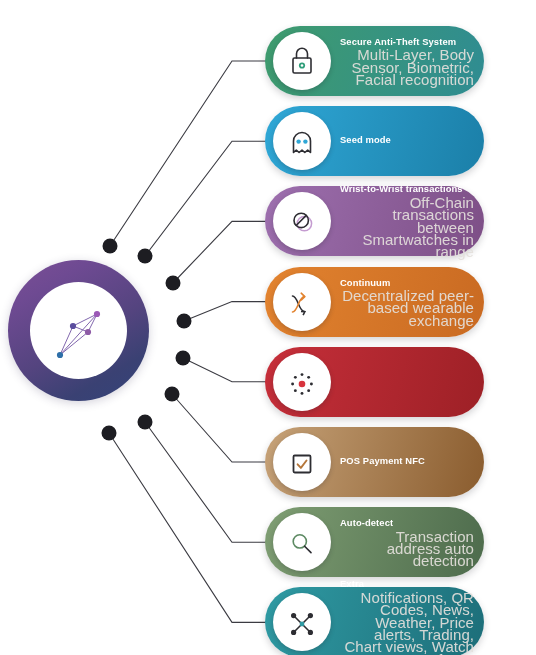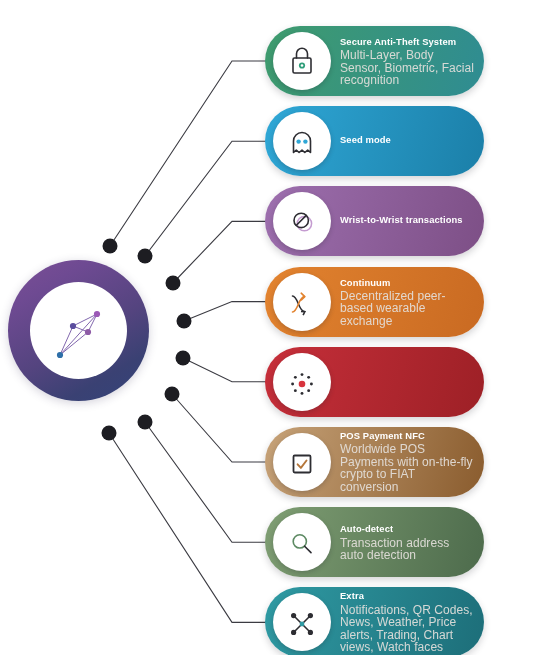--- a/index.html
+++ b/index.html
@@ -36,22 +36,22 @@
   }
   .badge-glyph{position:absolute;left:0;top:0;width:58px;height:58px;}
   .card-text{
     position:absolute;left:75px;right:10px;top:50%;transform:translateY(-50%);
   }
   .card-title{
     font-size:9.4px;font-weight:bold;color:#ffffff;line-height:12.4px;
     letter-spacing:.1px;margin:0 0 1px 0;
   }
   .card-desc{
-    font-size:12px;font-weight:normal;color:#e4e0dc;line-height:12.4px;
-    letter-spacing:.05px;margin:0;opacity:.92;
+    font-size:15px;font-weight:normal;color:#e4e0dc;line-height:12.4px;
+    letter-spacing:.05px;margin:0;opacity:.92;text-align:right;
   }
 
   
 </style>
 </head>
 <body>
 
 <div id="stage">
 
   <svg id="connectors" viewBox="0 0 536 655" width="536" height="655">
@@ -121,20 +121,21 @@
       <div class="card" style="top: 173.4px; background: linear-gradient(105deg, rgb(157, 111, 174) 0%, rgb(125, 79, 134) 100%);">
         <div class="card-badge">
           <svg class="badge-glyph" viewBox="0 0 58 58">
             <circle cx="31.4" cy="31.6" r="7.2" stroke="#b07ac0" fill="none" stroke-width="1.5" opacity=".75"></circle>
             <circle cx="28.2" cy="28.4" r="7.2" stroke="#2d2d32" fill="none" stroke-width="1.6" stroke-linecap="round" stroke-linejoin="round"></circle>
             <line x1="23.4" y1="33.2" x2="33.0" y2="23.6" stroke="#2d2d32" fill="none" stroke-width="1.6" stroke-linecap="round" stroke-linejoin="round"></line>
           </svg>
         </div>
         <div class="card-text">
           <div class="card-title">Wrist-to-Wrist transactions</div>
+          <div class="card-desc">Off-Chain transactions between Smartwatches in range</div>
         </div>
       </div>
       <div class="card" style="top: 253.6px; background: linear-gradient(105deg, rgb(226, 131, 47) 0%, rgb(201, 106, 34) 100%);">
         <div class="card-badge">
           <svg class="badge-glyph" viewBox="0 0 58 58">
             <path d="M19.5 23 C25 23 25.5 38.5 31.5 38.5" stroke="#2d2d32" fill="none" stroke-width="1.6" stroke-linecap="round" stroke-linejoin="round"></path>
             <path d="M28 38.5 l3.8 0.3 -1.7 3.4" stroke="#2d2d32" fill="none" stroke-width="1.6"></path>
             <path d="M19.5 39 C25 39 25.5 23.5 31.5 23.5" stroke="#e2832f" fill="none" stroke-width="1.6" stroke-linecap="round"></path>
             <path d="M28.2 20.2 l3.6 3.4 -3.4 3.3" stroke="#e2832f" fill="none" stroke-width="1.6" stroke-linecap="round" stroke-linejoin="round"></path>
           </svg>
@@ -161,21 +162,20 @@
       </div>
       <div class="card" style="top: 414px; background: linear-gradient(105deg, rgb(198, 162, 120) 0%, rgb(138, 92, 46) 100%);">
         <div class="card-badge">
           <svg class="badge-glyph" viewBox="0 0 58 58">
             <rect x="20.5" y="22.5" width="17" height="17" rx="1.2" stroke="#2d2d32" fill="none" stroke-width="1.8"></rect>
             <path d="M24.6 31.3 l3.3 3.6 5.6 -7.4" stroke="#b5763a" fill="none" stroke-width="1.9" stroke-linecap="round" stroke-linejoin="round"></path>
           </svg>
         </div>
         <div class="card-text">
           <div class="card-title">POS Payment NFC</div>
-          <div class="card-desc">Worldwide POS Payments with on-the-fly crypto to FIAT conversion</div>
         </div>
       </div>
       <div class="card" style="top: 494.2px; background: linear-gradient(105deg, rgb(127, 158, 115) 0%, rgb(77, 107, 76) 100%);">
         <div class="card-badge">
           <svg class="badge-glyph" viewBox="0 0 58 58">
             <circle cx="26.8" cy="28.4" r="6.6" stroke="#5d8a63" fill="none" stroke-width="1.6"></circle>
             <line x1="31.6" y1="33.2" x2="38" y2="39.6" stroke="#2d2d32" fill="none" stroke-width="1.6" stroke-linecap="round" stroke-linejoin="round"></line>
           </svg>
         </div>
         <div class="card-text">

